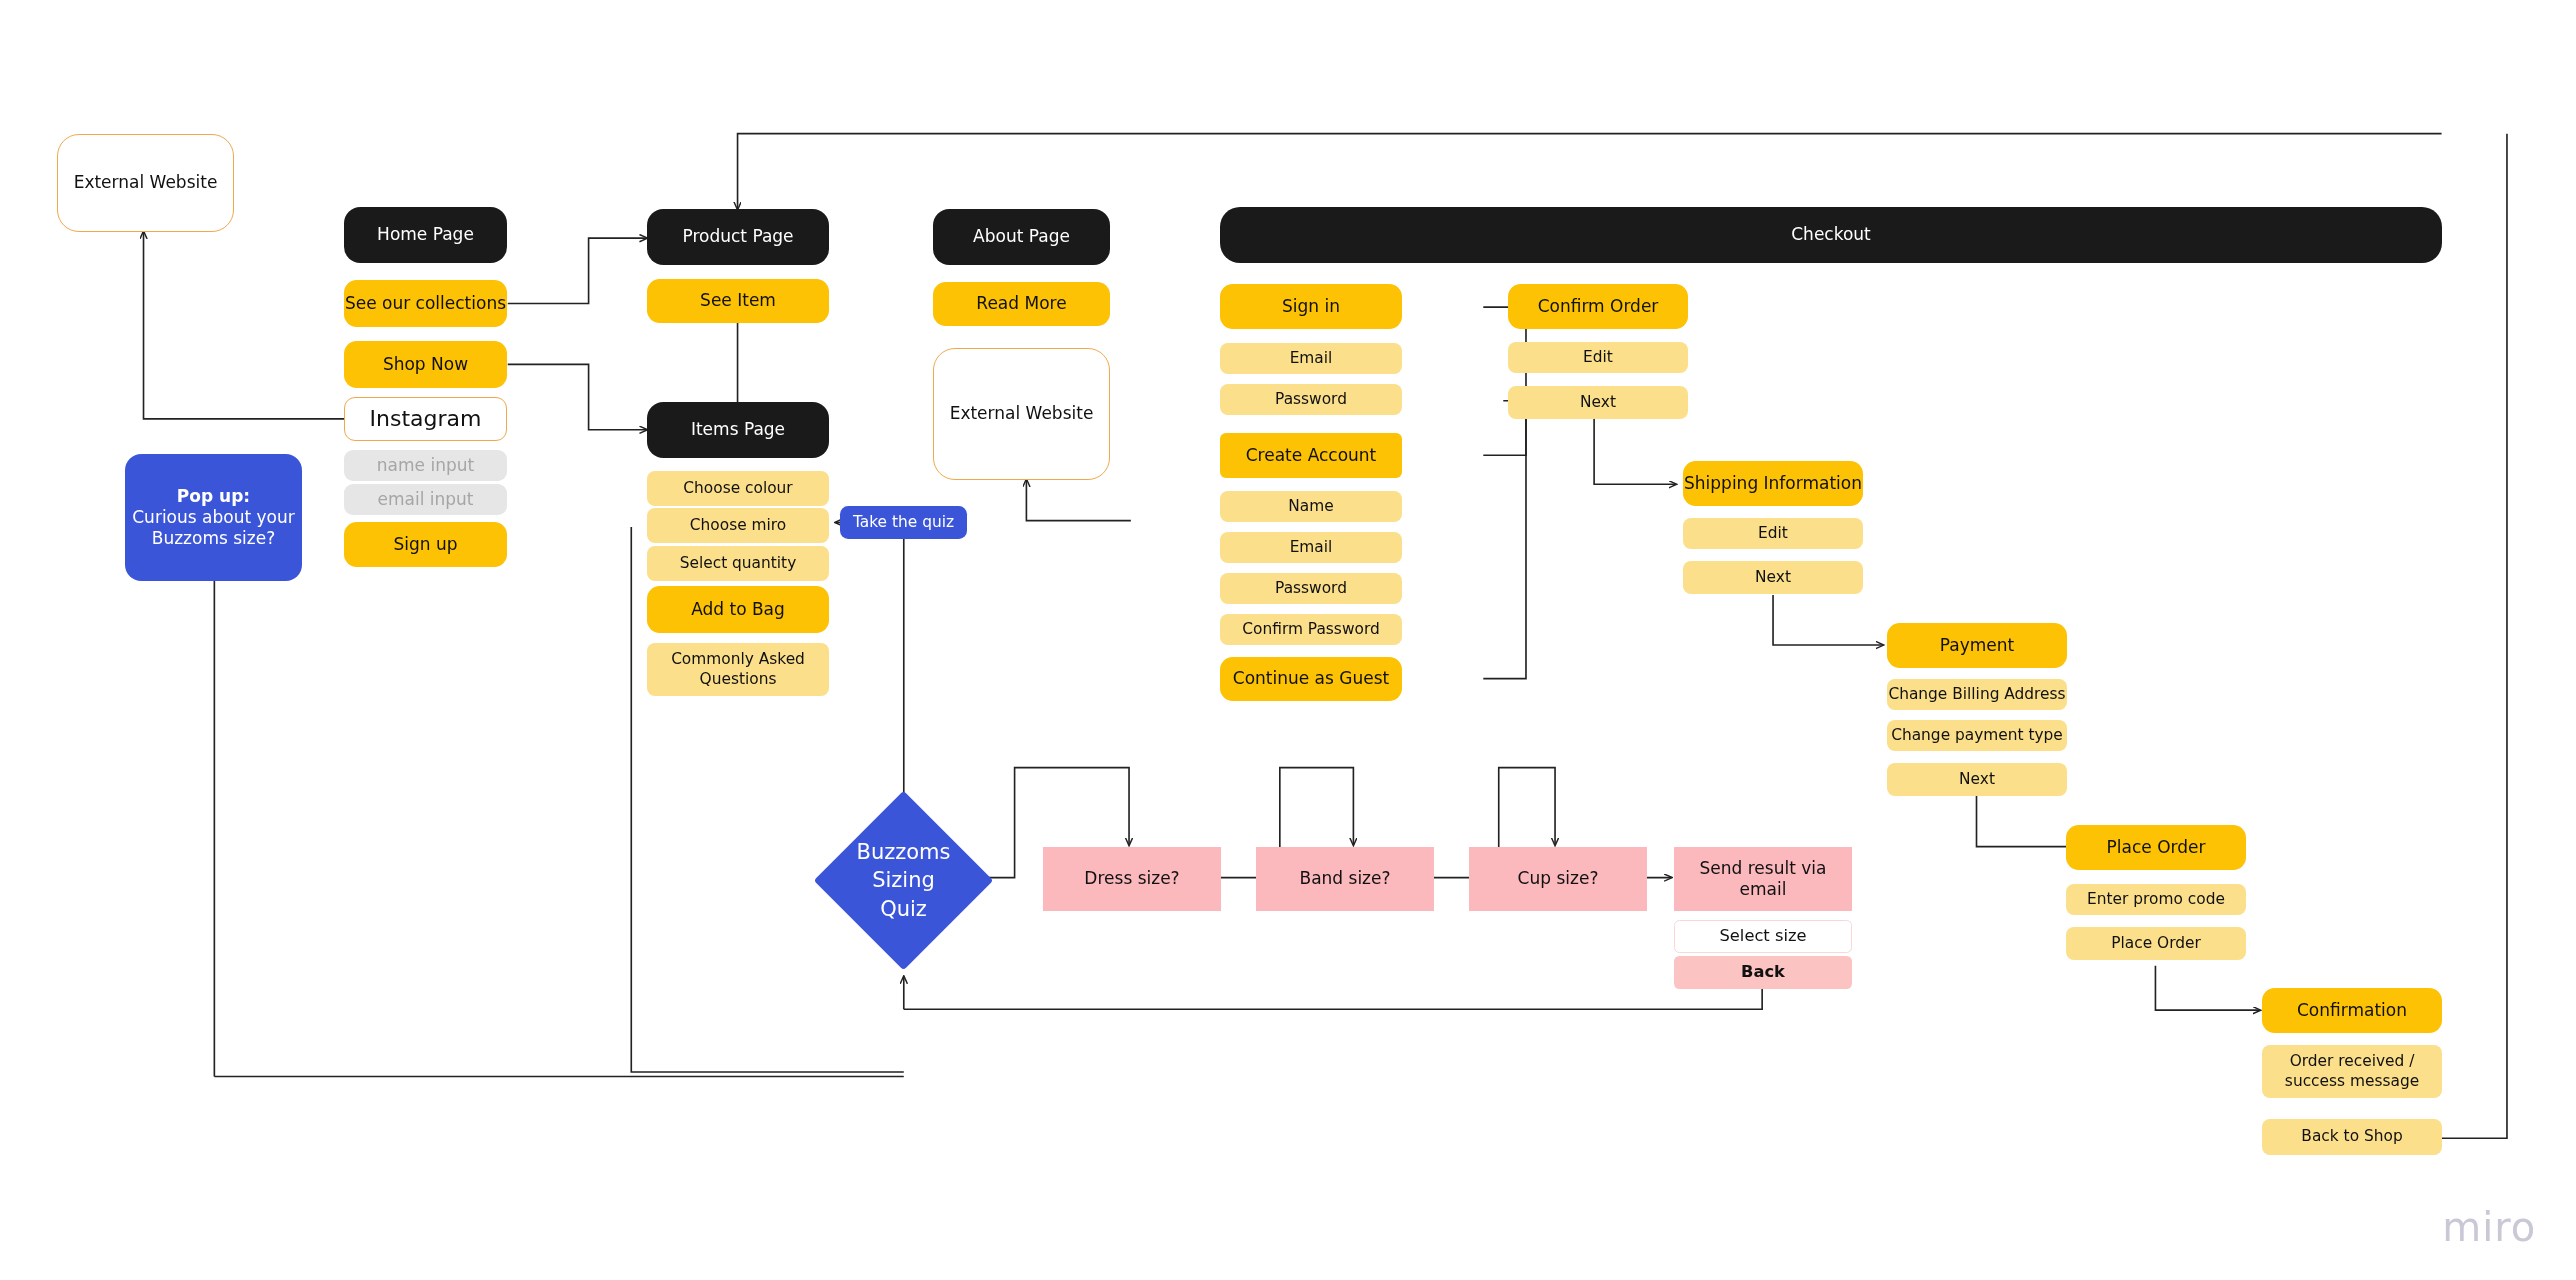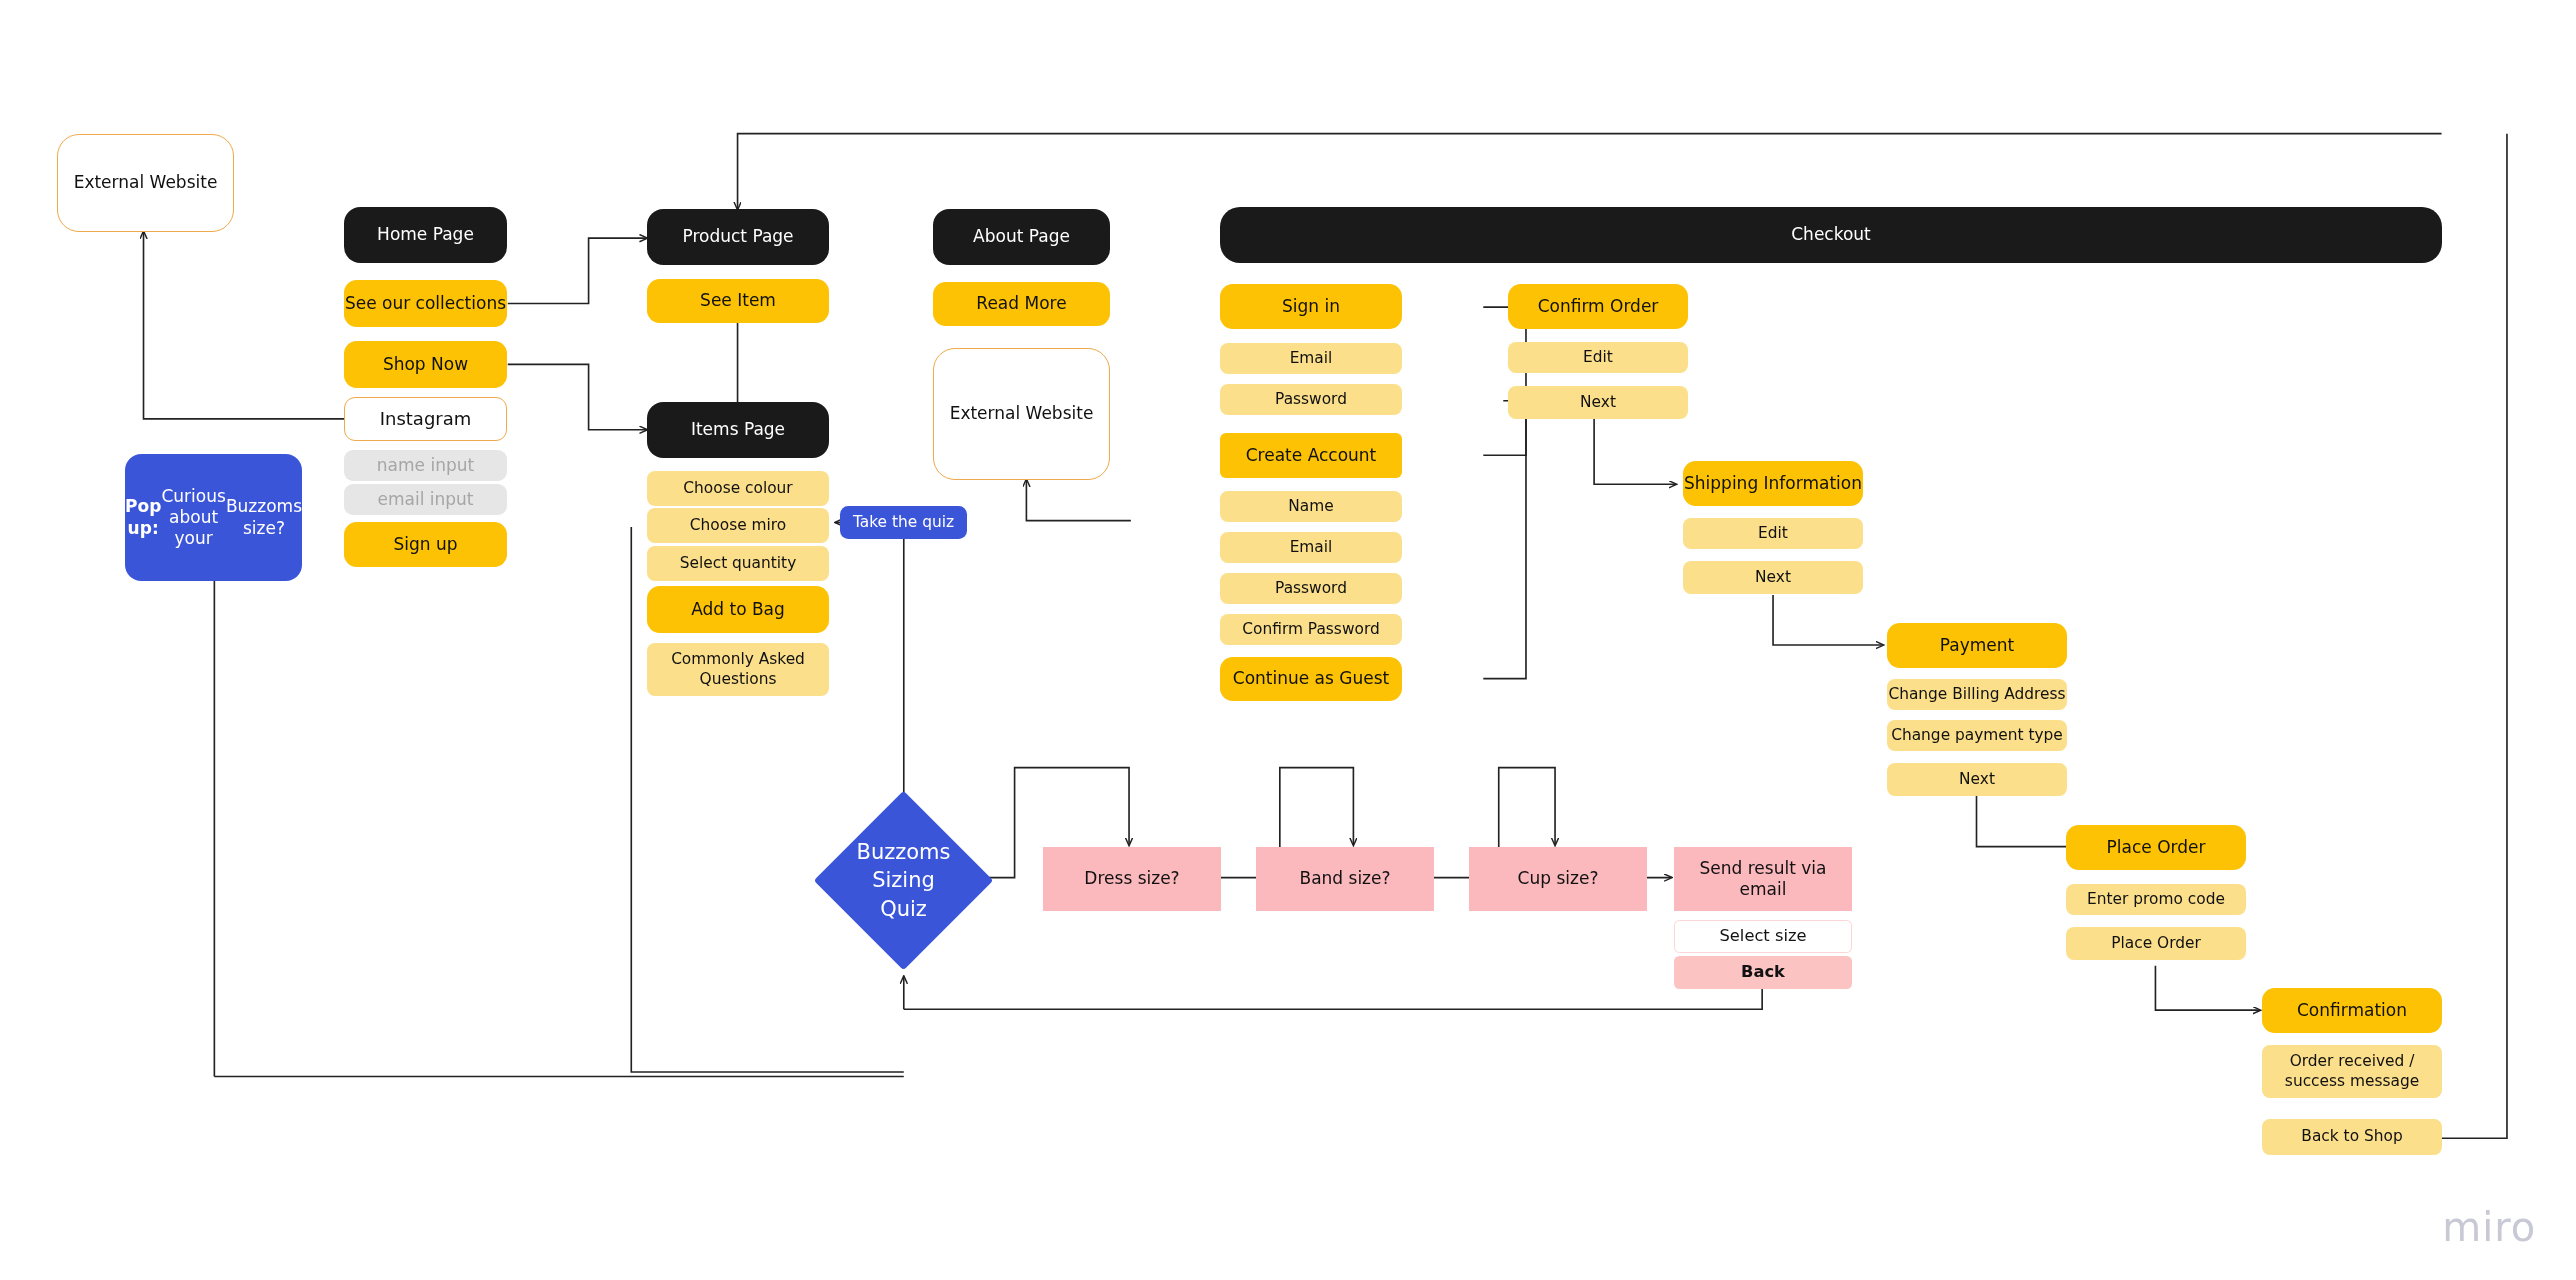--- a/index.html
+++ b/index.html
@@ -15,21 +15,21 @@
     position:absolute;box-sizing:border-box;
     display:flex;align-items:center;justify-content:center;text-align:center;
     line-height:1.25;white-space:pre-line;
     border-radius:12.7px;
   }
   
   .v-header{background:#1a1a1a;color:#ffffff;font-size:17px;border-radius:16.3px;}
   .v-header-wide{background:#1a1a1a;color:#ffffff;font-size:17px;border-radius:20px;}
   .v-primary{background:#fcc203;color:#111111;font-size:17px;border-radius:12.7px;}
   .v-soft{background:#fbdf8a;color:#111111;font-size:15.4px;border-radius:8px;}
-  .v-outline{background:#ffffff;color:#111111;font-size:18px;border:1.8px solid #f0a94c;border-radius:11px;}
+  .v-outline{background:#ffffff;color:#111111;font-size:22px;border:1.8px solid #f0a94c;border-radius:11px;}
   .v-outline-lg{background:#ffffff;color:#111111;font-size:17px;border:1.8px solid #f0a94c;border-radius:22px;}
   .v-ghost{background:#e6e6e6;color:#a6a6a6;font-size:17px;border-radius:9px;}
   .v-blue{background:#3b55d9;color:#ffffff;font-size:17px;border-radius:16.3px;}
   .v-blue-pill{background:#3b55d9;color:#ffffff;font-size:15.4px;border-radius:8.2px;}
   .v-pink{background:#fbb8bd;color:#111111;font-size:17px;border-radius:0px;}
   .v-pink-soft{background:#fcc3c3;color:#111111;font-size:16.3px;border-radius:5.4px;}
   .v-pink-outline{background:#ffffff;color:#111111;font-size:16.3px;border:1.8px solid #fcd6d6;border-radius:5.4px;}
   .bold{font-weight:bold;}
 
   .diamond{
@@ -100,21 +100,21 @@
       <path d="M1952,655 L1952,710 L2073,710" marker-end="url(#arrow)"></path>
       <path d="M2176,875 L2176,932 L2290,932" marker-end="url(#arrow)"></path>
       <path d="M2373,1063 L2373,1112 L2488,1112" marker-end="url(#arrow)"></path>
     </g>
   </svg>
 
   <div class="node v-outline-lg" style="left:57px;top:134px;width:177px;height:98px;">
     <span>External Website</span>
   </div>
 
-  <div class="node v-blue" style="left:125px;top:454px;width:177px;height:127px;">
+  <div class="node v-blue" style="left:125px;top:454px;width:177px;height:127px;flex-direction:column;">
     <span class="popup-title">Pop up:</span>
     <span>Curious about your</span>
     <span>Buzzoms size?</span>
   </div>
 
   <div class="node v-header" style="left:344px;top:207px;width:163px;height:56px;">
     <span>Home Page</span>
   </div>
   <div class="node v-primary" style="left:344px;top:280px;width:163px;height:47px;">
     <span>See our collections</span>

